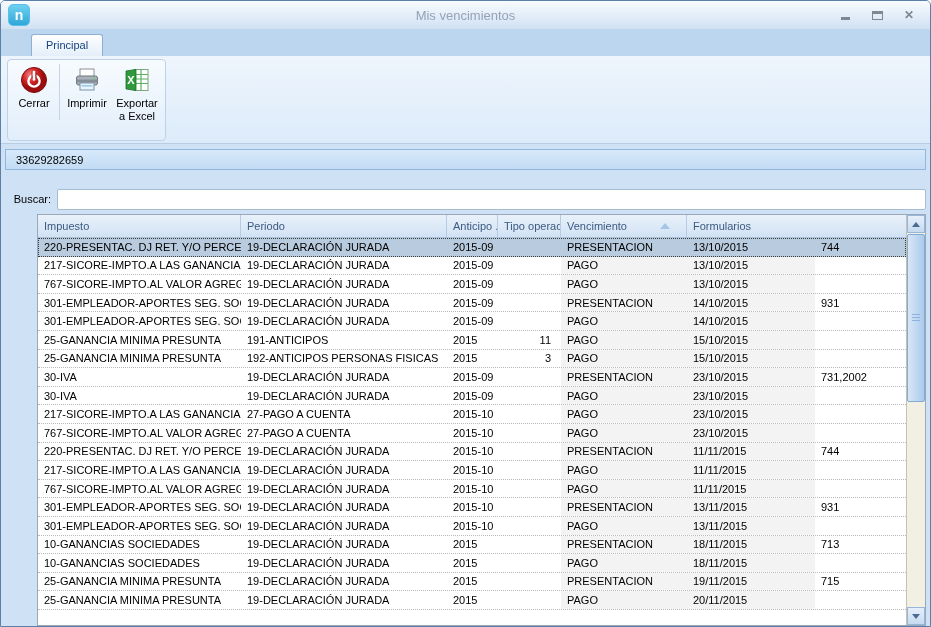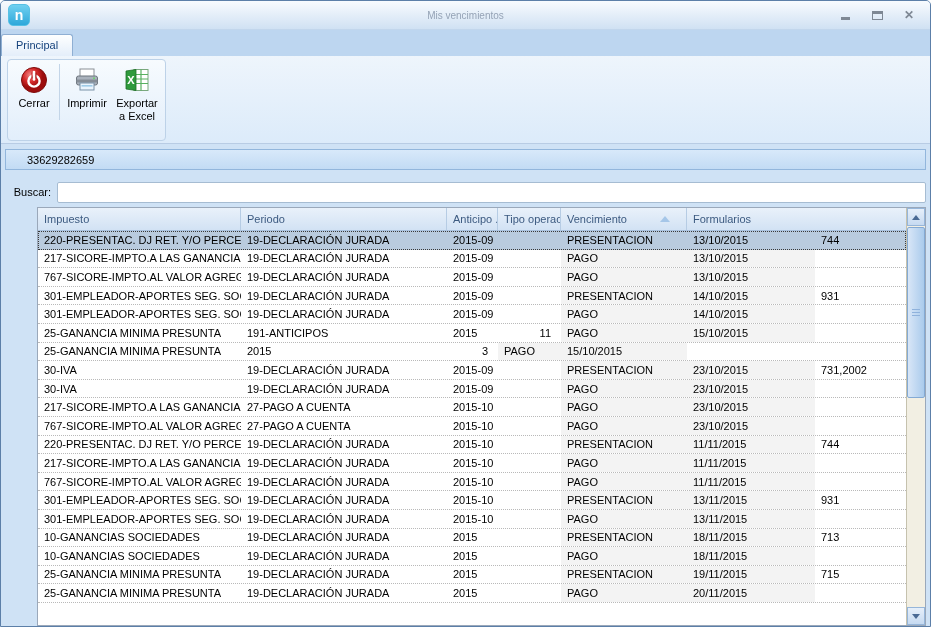--- a/index.html
+++ b/index.html
@@ -15,29 +15,29 @@
     background:linear-gradient(#f8fbfe,#d0e1f3); position:relative;
     border-bottom:1px solid #c2d6ec;
   }
   .app-icon{
     width:22px; height:22px; margin-left:7px; border-radius:5px;
     background:linear-gradient(#6fd0f0,#2fa8da); border:1px solid #57c0e4;
     color:#fff; font-weight:bold; font-size:14px; display:flex; align-items:center; justify-content:center;
   }
   .title{
     position:absolute; left:0; right:0; text-align:center;
-    color:#95a3b6; font-size:10px; pointer-events:none;
+    color:#95a3b6; font-size:13px; pointer-events:none;
   }
   .win-controls{ margin-left:auto; display:flex; align-items:center; gap:18px; padding-right:14px; z-index:2;}
   .wc{ width:14px; height:14px; display:flex; align-items:center; justify-content:center; cursor:default;}
   .wc-min i{ display:block; width:9px; height:3px; background:#7e8894; margin-top:6px;}
   .wc-max i{ display:block; width:11px; height:9px; border:1px solid #7e8894; border-top:3px solid #7e8894;}
   .wc-close{ color:#7e8894; font-size:12px; font-weight:bold;}
   
-  .tabstrip{ height:26px; flex:0 0 26px; background:#bdd6f0; display:flex; align-items:flex-end; }
+  .tabstrip{ height:26px; flex:0 0 26px; background:#bdd6f0; display:flex; align-items:flex-end; padding-left:7px;margin-left:23px;}
   .tab{
     background:linear-gradient(#feffff,#e4eefa); border:1px solid #8fafd3; border-bottom:none;
     border-radius:3px 3px 0 0; padding:4px 14px 5px; color:#15427c;
   }
   
   .ribbon{
     height:88px; flex:0 0 88px; background:linear-gradient(#eef5fc,#dcebfa);
     border-bottom:1px solid #b8cce4; padding:3px 0 2px 6px; display:flex;
   }
   .ribbon-group{
@@ -51,23 +51,23 @@
     font-family:inherit; font-size:11px; color:#000; line-height:1.15;
   }
   .rbtn:first-child{ width:46px;}
   .rsep{ width:1px; background:#c3d5e8; margin:2px 2px;}
   .rg-label{ color:#4f7bab; padding:1px 0 2px;margin-top:29px;}
   .ricon{ width:30px; height:30px; display:flex; align-items:center; justify-content:center;}
   
   .mid{ flex:1; background:#cfe2f5; padding:5px 4px 0; display:flex; flex-direction:column; min-height:0;}
   .cuit-band{
     flex:0 0 21px; border:1px solid #92b6dc; background:linear-gradient(#d8e9fa,#c2dbf4);
-    display:flex; align-items:center; padding-left:21px;text-align:center;
-  }
-  .search-row{ flex:0 0 22px; margin:11px 0 4px; display:flex; align-items:center;}
+    display:flex; align-items:center; padding-left:10px;text-align:center;
+  }
+  .search-row{ flex:0 0 22px; margin:18px 0 4px; display:flex; align-items:center;}
   .search-row label{ width:52px; text-align:right; padding-right:6px;}
   .search-input{
     flex:1; height:21px; border:1px solid #a6bcd2; background:#fff; border-radius:2px;
     font-family:inherit; font-size:11px; padding:0 4px;
   }
   
   .grid{ flex:1; min-height:0; border:1px solid #9aa8ba; background:#fff; display:flex;margin-left:32px;}
   .grid-main{ flex:1; min-width:0; display:flex; flex-direction:column;}
   :root{ --cols:203px 206px 51px 63px 126px 128px 1fr; }
   .grid-header{
@@ -287,20 +287,21 @@
     <div class="cell">25-GANANCIA MINIMA PRESUNTA</div>
     <div class="cell">191-ANTICIPOS</div>
     <div class="cell">2015</div>
     <div class="cell num">11</div>
     <div class="cell shaded">PAGO</div>
     <div class="cell shaded">15/10/2015</div>
     <div class="cell"></div>
   </div>
             <div class="grid-row">
     <div class="cell">25-GANANCIA MINIMA PRESUNTA</div>
+    <div class="cell">192-ANTICIPOS PERSONAS FISICAS</div>
     <div class="cell">2015</div>
     <div class="cell num">3</div>
     <div class="cell shaded">PAGO</div>
     <div class="cell shaded">15/10/2015</div>
     <div class="cell"></div>
   </div>
             <div class="grid-row">
     <div class="cell">30-IVA</div>
     <div class="cell">19-DECLARACIÓN JURADA</div>
     <div class="cell">2015-09</div>

